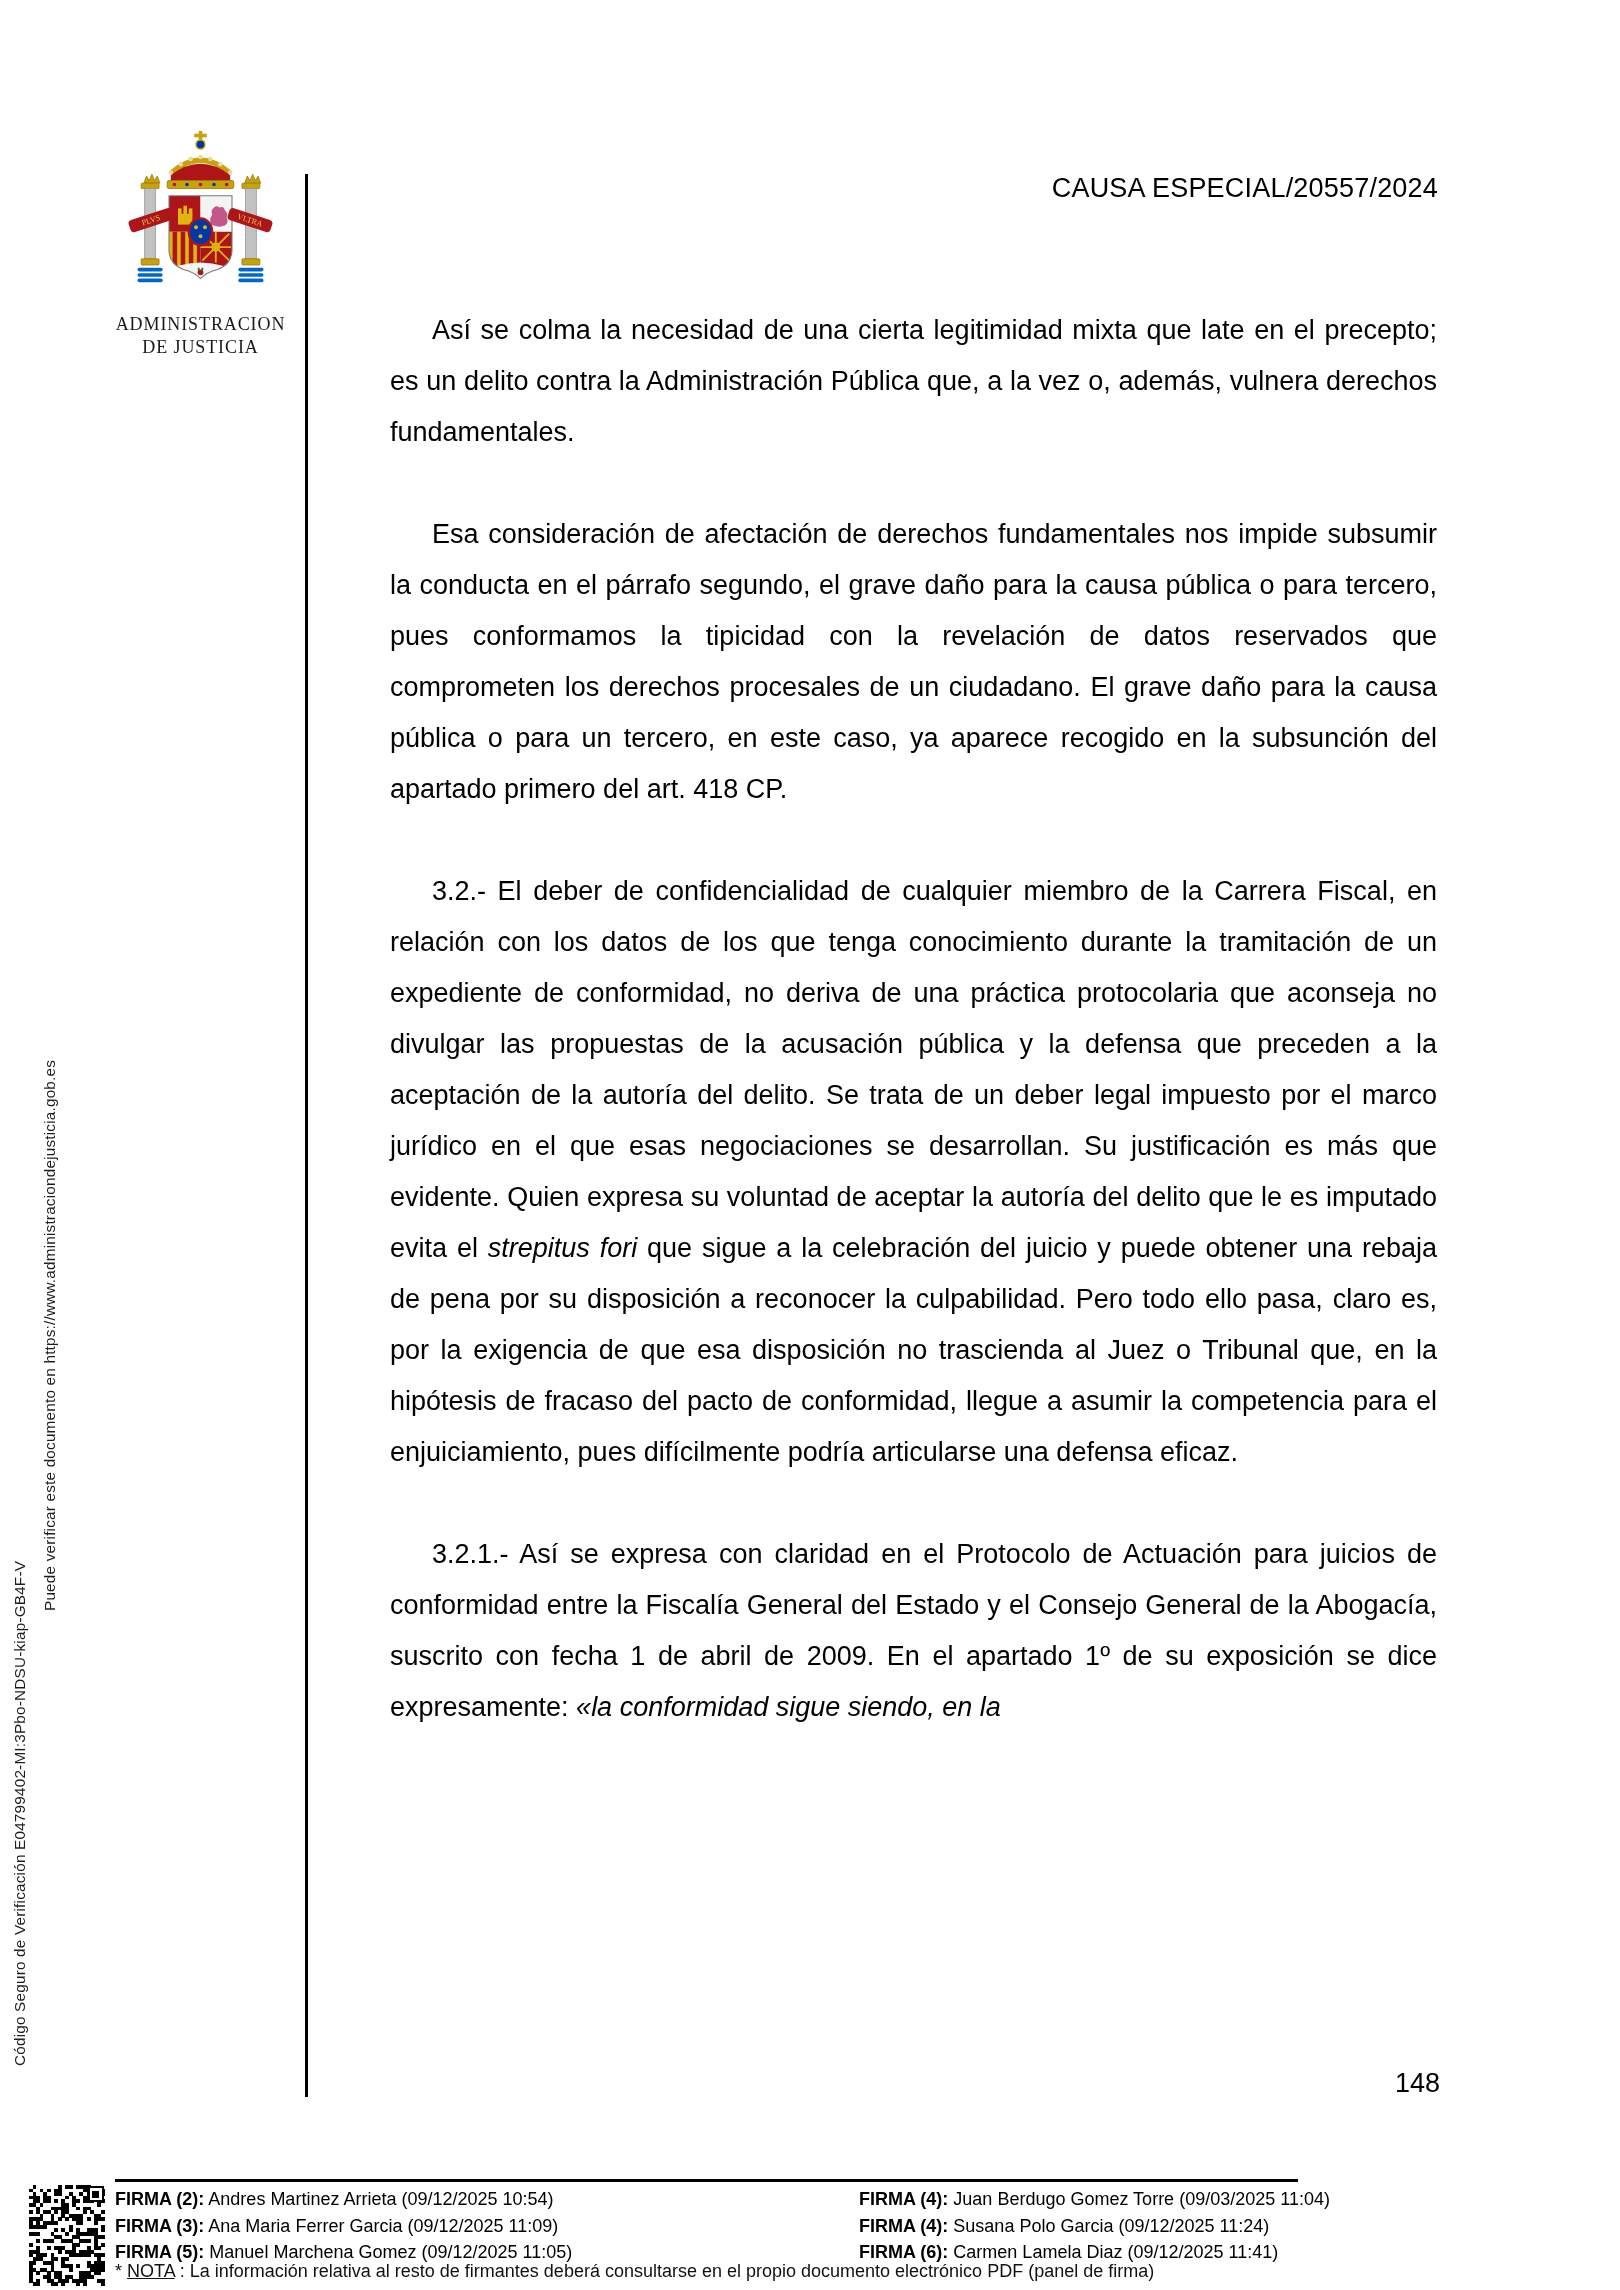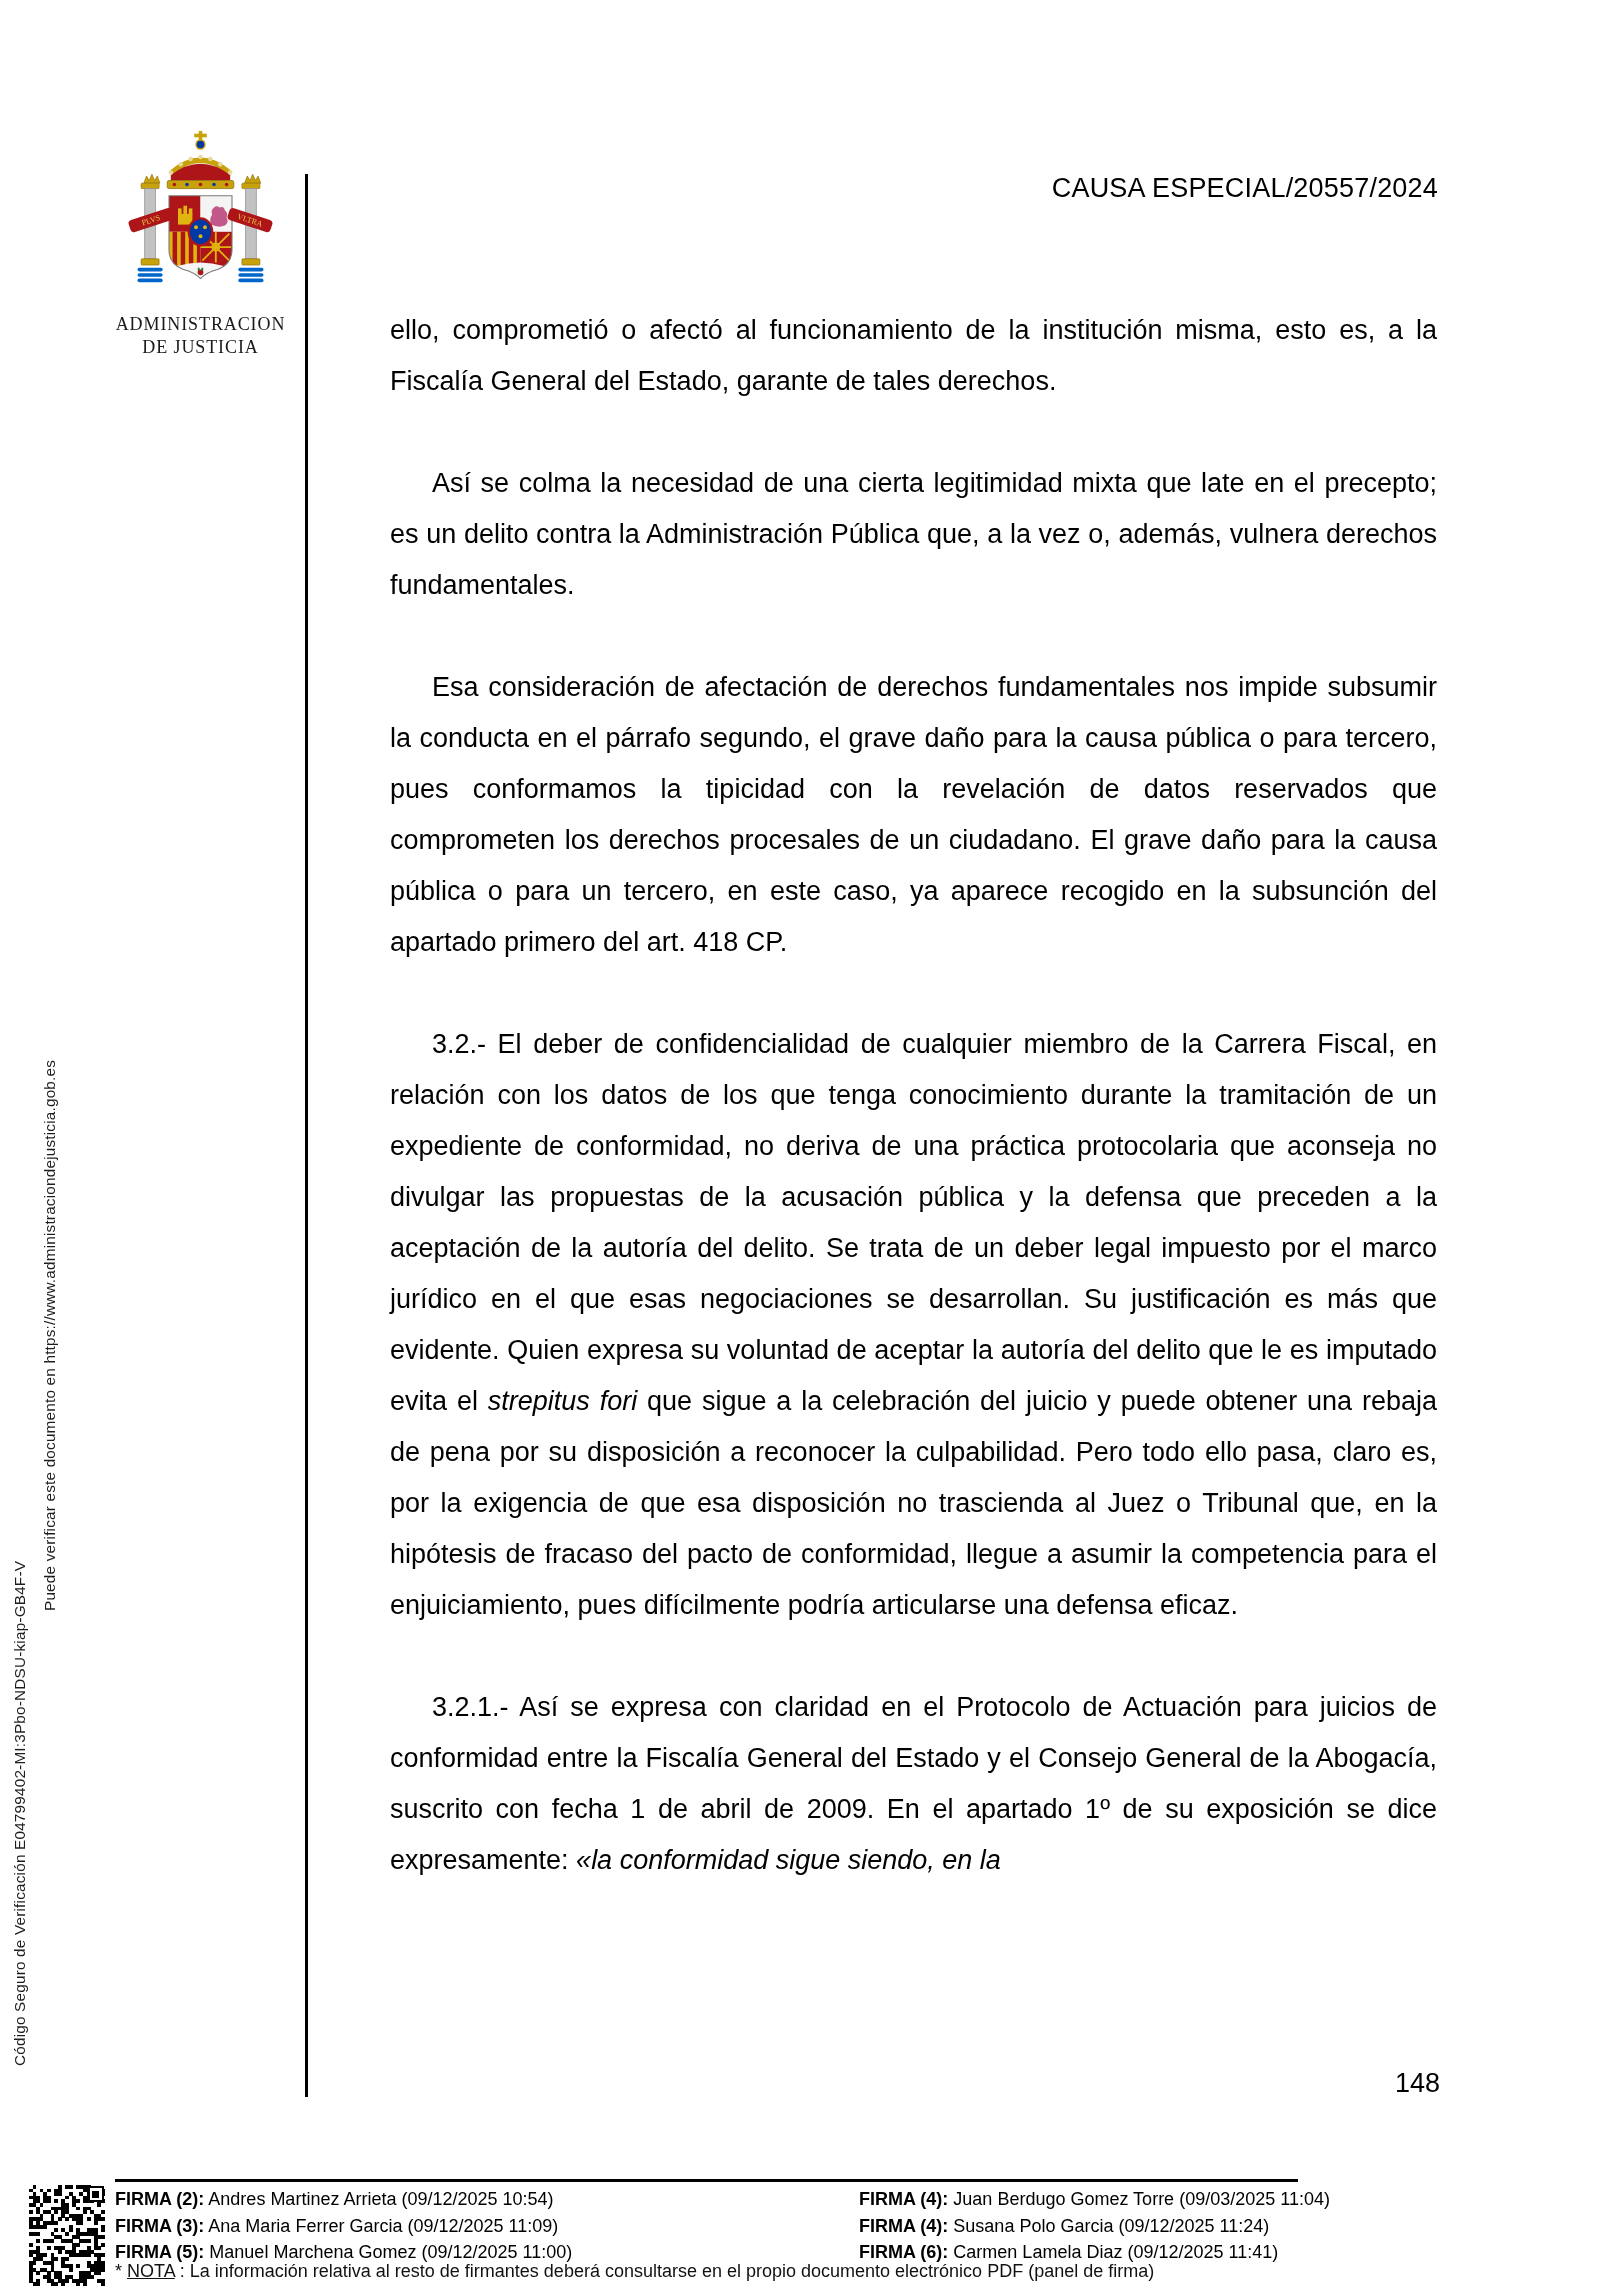--- a/index.html
+++ b/index.html
@@ -159,21 +159,20 @@
     </svg>
     <div class="org-name">ADMINISTRACION</div>
     <div class="org-name">DE JUSTICIA</div>
   </div>
 
   <div class="vline"></div>
 
   <div class="case-ref">CAUSA ESPECIAL/20557/2024</div>
 
   <div class="body-text">
-    <p><span>ello, comprometió o afectó al funcionamiento de la institución misma, esto es, a la Fiscalía General del Estado, garante de tales derechos.</span></p>
     <p class="indent"><span>Así se colma la necesidad de una cierta legitimidad mixta que late en el precepto; es un delito contra la Administración Pública que, a la vez o, además, vulnera derechos fundamentales.</span></p>
     <p class="indent"><span>Esa consideración de afectación de derechos fundamentales nos impide subsumir la conducta en el párrafo segundo, el grave daño para la causa pública o para tercero, pues conformamos la tipicidad con la revelación de datos reservados que comprometen los derechos procesales de un ciudadano. El grave daño para la causa pública o para un tercero, en este caso, ya aparece recogido en la subsunción del apartado primero del art. 418 CP.</span></p>
     <p class="indent"><span>3.2.- El deber de confidencialidad de cualquier miembro de la Carrera Fiscal, en relación con los datos de los que tenga conocimiento durante la tramitación de un expediente de conformidad, no deriva de una práctica protocolaria que aconseja no divulgar las propuestas de la acusación pública y la defensa que preceden a la aceptación de la autoría del delito. Se trata de un deber legal impuesto por el marco jurídico en el que esas negociaciones se desarrollan. Su justificación es más que evidente. Quien expresa su voluntad de aceptar la autoría del delito que le es imputado evita el </span><span class="it">strepitus fori</span><span> que sigue a la celebración del juicio y puede obtener una rebaja de pena por su disposición a reconocer la culpabilidad. Pero todo ello pasa, claro es, por la exigencia de que esa disposición no trascienda al Juez o Tribunal que, en la hipótesis de fracaso del pacto de conformidad, llegue a asumir la competencia para el enjuiciamiento, pues difícilmente podría articularse una defensa eficaz.</span></p>
     <p class="indent"><span>3.2.1.- Así se expresa con claridad en el Protocolo de Actuación para juicios de conformidad entre la Fiscalía General del Estado y el Consejo General de la Abogacía, suscrito con fecha 1 de abril de 2009. En el apartado 1º de su exposición se dice expresamente: </span><span class="it">«la conformidad sigue siendo, en la</span></p>
   </div>
 
   <div class="vertical-text v-csv">Código Seguro de Verificación E04799402-MI:3Pbo-NDSU-kiap-GB4F-V</div>
   <div class="vertical-text v-verify">Puede verificar este documento en https://www.administraciondejusticia.gob.es</div>
 
   <div class="page-number">148</div>
@@ -454,21 +453,21 @@
       <i style="left:47px;top:97px"></i>
       <i style="left:54px;top:97px"></i>
       <i style="left:72px;top:97px"></i>
     </div>
 
   <div class="signatures">
     <div><span class="sig-label">FIRMA (2):</span> <span>Andres Martinez Arrieta (09/12/2025 10:54)</span></div>
     <div><span class="sig-label">FIRMA (4):</span> <span>Juan Berdugo Gomez Torre (09/03/2025 11:04)</span></div>
     <div><span class="sig-label">FIRMA (3):</span> <span>Ana Maria Ferrer Garcia (09/12/2025 11:09)</span></div>
     <div><span class="sig-label">FIRMA (4):</span> <span>Susana Polo Garcia (09/12/2025 11:24)</span></div>
-    <div><span class="sig-label">FIRMA (5):</span> <span>Manuel Marchena Gomez (09/12/2025 11:00)</span></div>
+    <div><span class="sig-label">FIRMA (5):</span> <span>Manuel Marchena Gomez (09/12/2025 11:05)</span></div>
     <div><span class="sig-label">FIRMA (6):</span> <span>Carmen Lamela Diaz (09/12/2025 11:41)</span></div>
   </div>
 
   <div class="note-line">
     <span>* </span><span class="note-label">NOTA</span><span> : La información relativa al resto de firmantes deberá consultarse en el propio documento electrónico PDF (panel de firma)</span>
   </div>
 
 </div>
 
 

